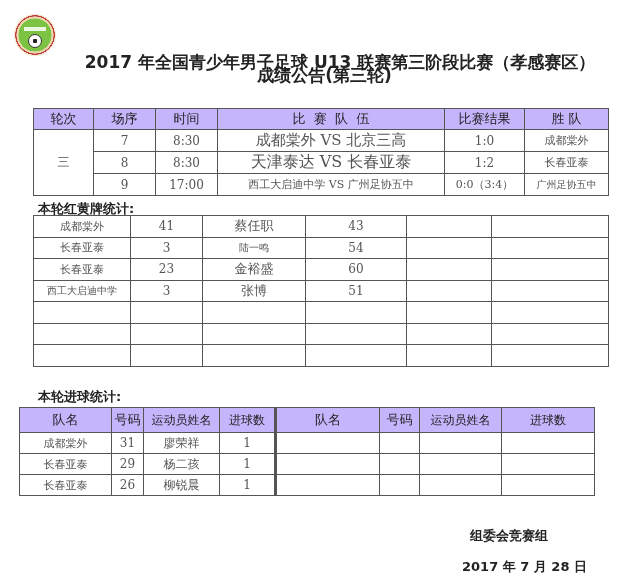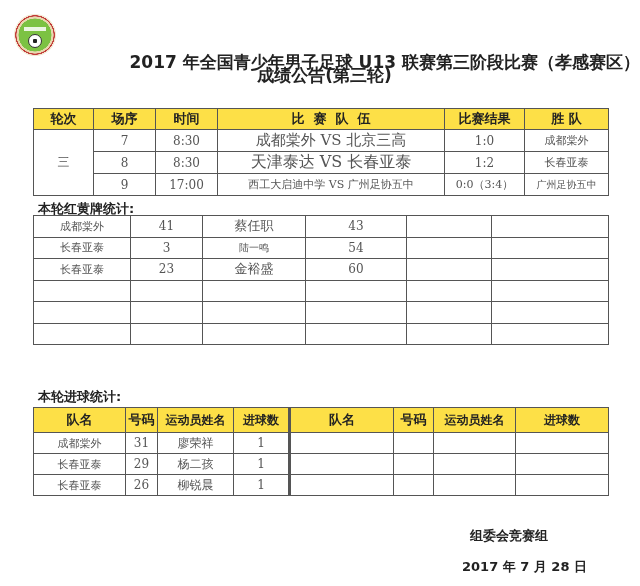--- a/index.html
+++ b/index.html
@@ -6,36 +6,36 @@
   html, body { width: 640px; height: 586px; background: #ffffff; overflow: hidden; }
   body { position: relative; font-family: "DejaVu Serif", "Liberation Serif", serif; color: #333; }
   .logo { position: absolute; left: 14px; top: 14px; width: 42px; height: 42px; border-radius: 50%;
           background: radial-gradient(circle at 50% 50%, #7cc243 0 55%, #e8d8b0 56% 62%, #c23b3b 63% 66%, #f1e6d0 67% 100%); }
   .logo .ball { position: absolute; left: 14px; top: 20px; width: 14px; height: 14px; border-radius: 50%;
                 background: #fff; border: 1px solid #333; }
   .logo .ball::after { content: ""; position: absolute; left: 4px; top: 4px; width: 4px; height: 4px; background: #222; border-radius: 1px; }
   .logo .band { position: absolute; left: 10px; top: 13px; width: 22px; height: 4px; background: #fff; opacity: .85; }
   .title { position: absolute; left: 0; width: 640px; text-align: center; font-weight: bold; color: #222;
            font-family: "DejaVu Sans", "Liberation Sans", sans-serif; }
-  .title.t1 { top: 51px; font-size: 17px; padding-left: 40px; text-align: right; }
+  .title.t1 { top: 51px; font-size: 17px; padding-left: 40px; }
   .title.t2 { top: 64px; font-size: 17px; padding-left: 9px; }
   table { position: absolute; border-collapse: collapse; table-layout: fixed; }
   td, th { border: 1px solid #555; text-align: center; vertical-align: middle; font-size: 12px; color: #555; font-weight: normal; }
-  th { background: #fde047; color: #222; font-weight: bold; font-size: 13px; font-family: "DejaVu Sans", "Liberation Sans", sans-serif; text-align: center; }
+  th { background: #c4b5fd; color: #222; font-weight: normal; font-size: 13px; font-family: "DejaVu Sans", "Liberation Sans", sans-serif; text-align: center; }
   .t-results { left: 33px; top: 108px; width: 575px; }
   .t-results th { height: 21px; }
   .t-results td { height: 22px; }
   .section { position: absolute; left: 38px; font-size: 13px; font-weight: bold; color: #222;
              font-family: "DejaVu Sans", "Liberation Sans", sans-serif; }
   .s-cards { top: 200px; }
   .s-goals { top: 388px; }
   .t-cards { left: 33px; top: 215px; width: 575px; }
   .t-cards th { height: 24px; }
   .t-cards td { height: 21.5px; }
-  .t-goals { left: 33px; top: 407px; width: 575px; }
+  .t-goals { left: 19px; top: 407px; width: 575px; }
   .t-goals th { height: 25px; }
   .t-goals td { height: 21px; }
   .t-goals .divider { border-left: 3px solid #555; }
   .footer { position: absolute; font-weight: bold; color: #222; font-size: 13px; font-family: "DejaVu Sans", "Liberation Sans", sans-serif; }
   .f-org { left: 470px; top: 527px; }
   .f-date { left: 462px; top: 558px; }
 </style>
 </head>
 <body>
 
@@ -116,20 +116,28 @@
     <td style="font-size:10px">陆一鸣</td>
     <td>54</td>
     <td></td>
     <td></td>
   </tr>
   <tr>
     <td style="font-size:11px">长春亚泰</td>
     <td>23</td>
     <td style="font-size:13px">金裕盛</td>
     <td>60</td>
+    <td></td>
+    <td></td>
+  </tr>
+  <tr>
+    <td style="font-size:10px">西工大启迪中学</td>
+    <td>3</td>
+    <td style="font-size:13px">张博</td>
+    <td>51</td>
     <td></td>
     <td></td>
   </tr>
   <tr>
     <td></td>
     <td></td>
     <td></td>
     <td></td>
     <td></td>
     <td></td>

